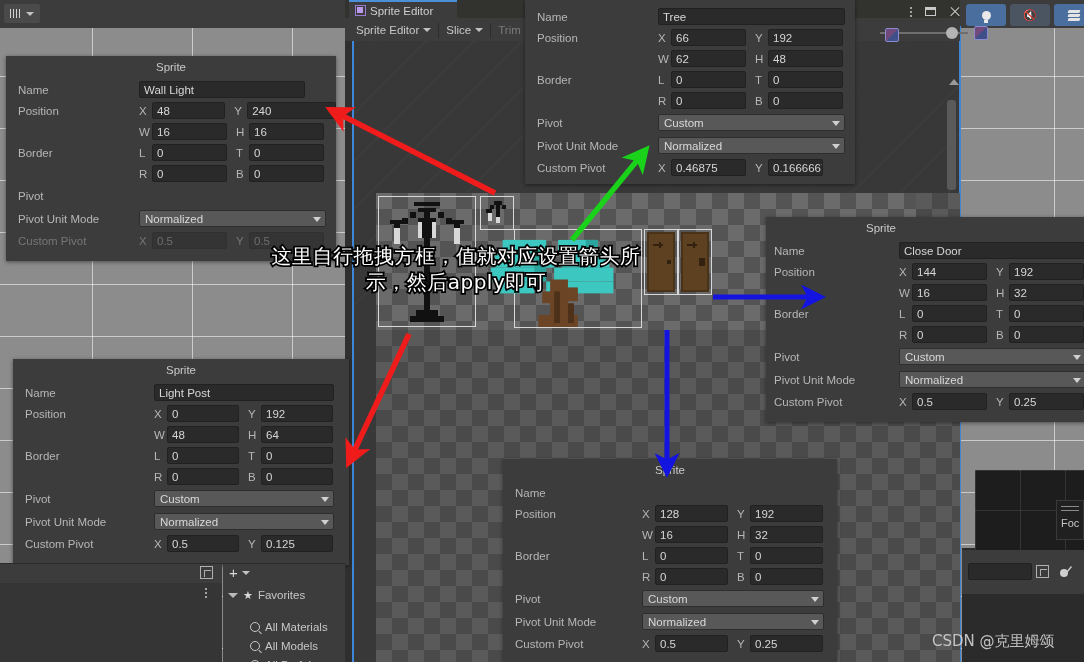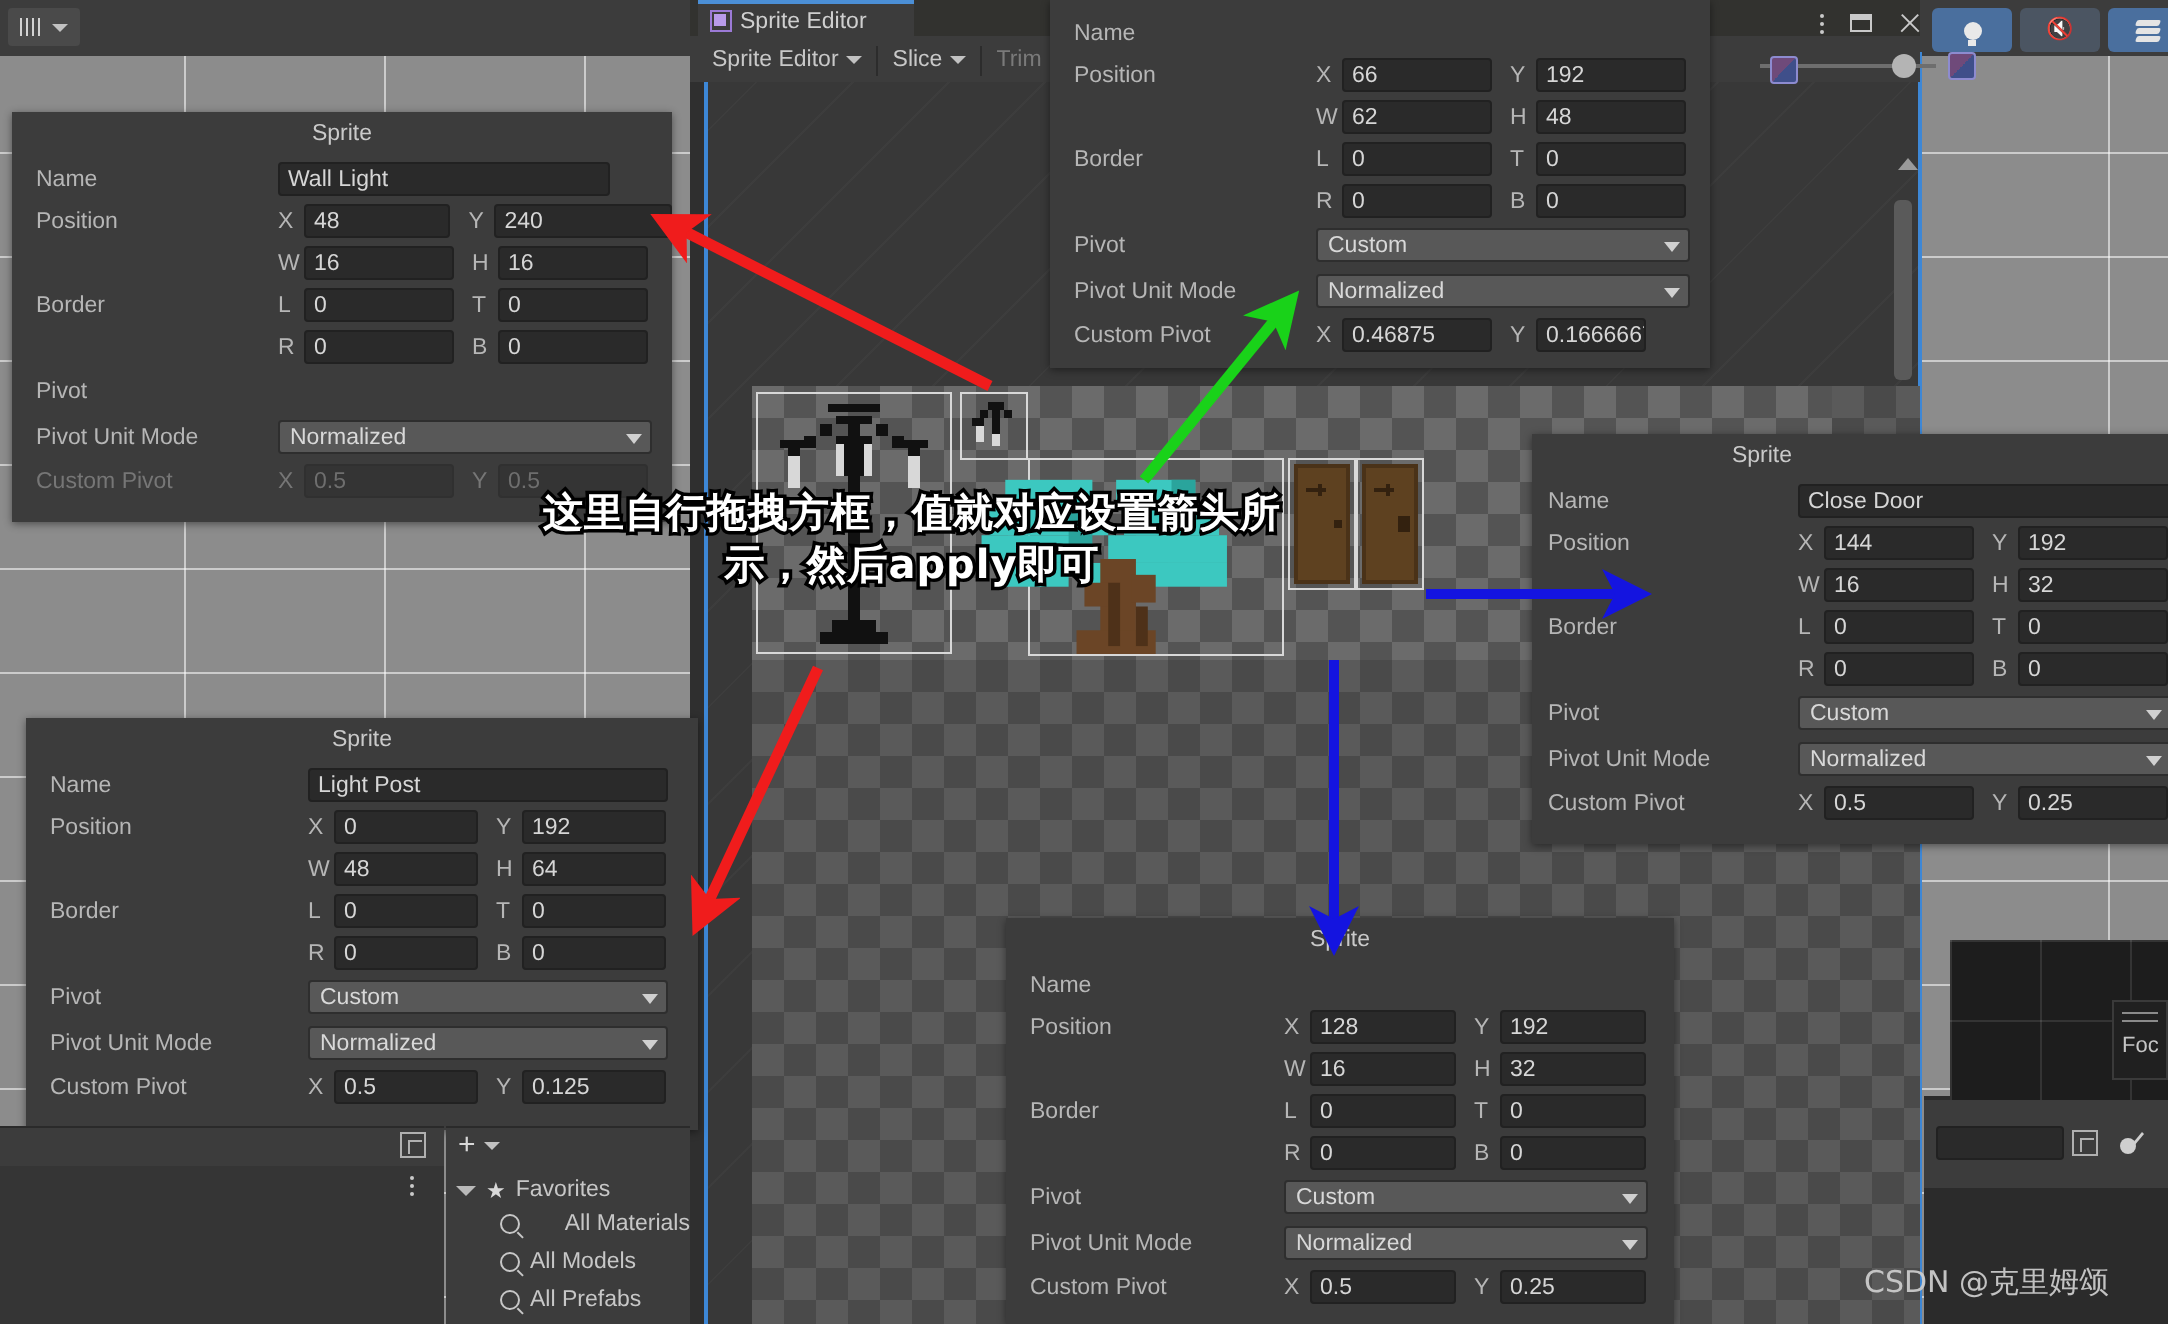--- a/index.html
+++ b/index.html
@@ -117,21 +117,21 @@
   }
 
   
   .slice-box{position:absolute;border:1px solid #d8d8d8;box-sizing:border-box;}
 
   
   .arrow-svg{position:absolute;left:0;top:0;width:1084px;height:662px;pointer-events:none;}
 
   
   .anno{
-    position:absolute;text-align:center;color:#ffffff;font-size:20px;font-weight:bold;
+    position:absolute;text-align:center;color:#ffffff;font-size:20px;font-weight:normal;
     line-height:26px;letter-spacing:.5px;
     -webkit-text-stroke:3.5px #000;paint-order:stroke fill;
     font-family:"DejaVu Sans","Liberation Sans",sans-serif;
   }
 
   
   .pb-toolbar{position:absolute;background:#3c3c3c;border-top:1px solid #2a2a2a;}
   .pb-list{position:absolute;background:#3c3c3c;}
   .pb-item{display:flex;align-items:center;gap:5px;color:#c7c7c7;font-size:11.5px;height:16px;}
   .tri{width:0;height:0;border-left:5px solid transparent;border-right:5px solid transparent;
@@ -406,20 +406,21 @@
       <span class="axis dim">X</span>
       <div class="field dim" style="width:75px">0.5</div>
       <span class="axis dim" style="margin-left:9px">Y</span>
       <div class="field dim" style="width:75px">0.5</div>
       </div>
   </div>
 
   <div class="sprite-panel" style="left:525px;top:0;width:330px;height:184px;">
     <div class="sp-row" style="padding-top:6px">
         <div class="sp-label" style="width:133px">Name</div>
+      <div class="field" style="width:187px">Tree</div>
       </div>
     <div class="sp-row">
         <div class="sp-label" style="width:133px">Position</div>
       <span class="axis">X</span>
       <div class="field" style="width:75px">66</div>
       <span class="axis" style="margin-left:9px">Y</span>
       <div class="field" style="width:75px">192</div>
       </div>
     <div class="sp-row">
         <div style="width:133px"></div>
@@ -624,21 +625,21 @@
   <div style="position:absolute;left:229px;top:565px;display:flex;align-items:center;gap:4px;">
     <span class="plus-ico">+</span>
     <span class="caret"></span>
   </div>
   <div class="pb-list" style="left:223px;top:583px;width:122px;height:79px;">
     <div class="pb-item" style="padding-left:5px;margin-top:4px;">
       <span class="tri"></span>
       <span class="star">★</span>
       <span>Favorites</span>
     </div>
-    <div class="pb-item" style="padding-left:27px;margin-top:1px;justify-content:space-between;">
+    <div class="pb-item" style="padding-left:27px;margin-top:16px;">
       <span class="mag"></span>
       <span>All Materials</span>
     </div>
     <div class="pb-item" style="padding-left:27px;margin-top:3px;">
       <span class="mag"></span>
       <span>All Models</span>
     </div>
     <div class="pb-item" style="padding-left:27px;margin-top:3px;">
       <span class="mag"></span>
       <span>All Prefabs</span>

